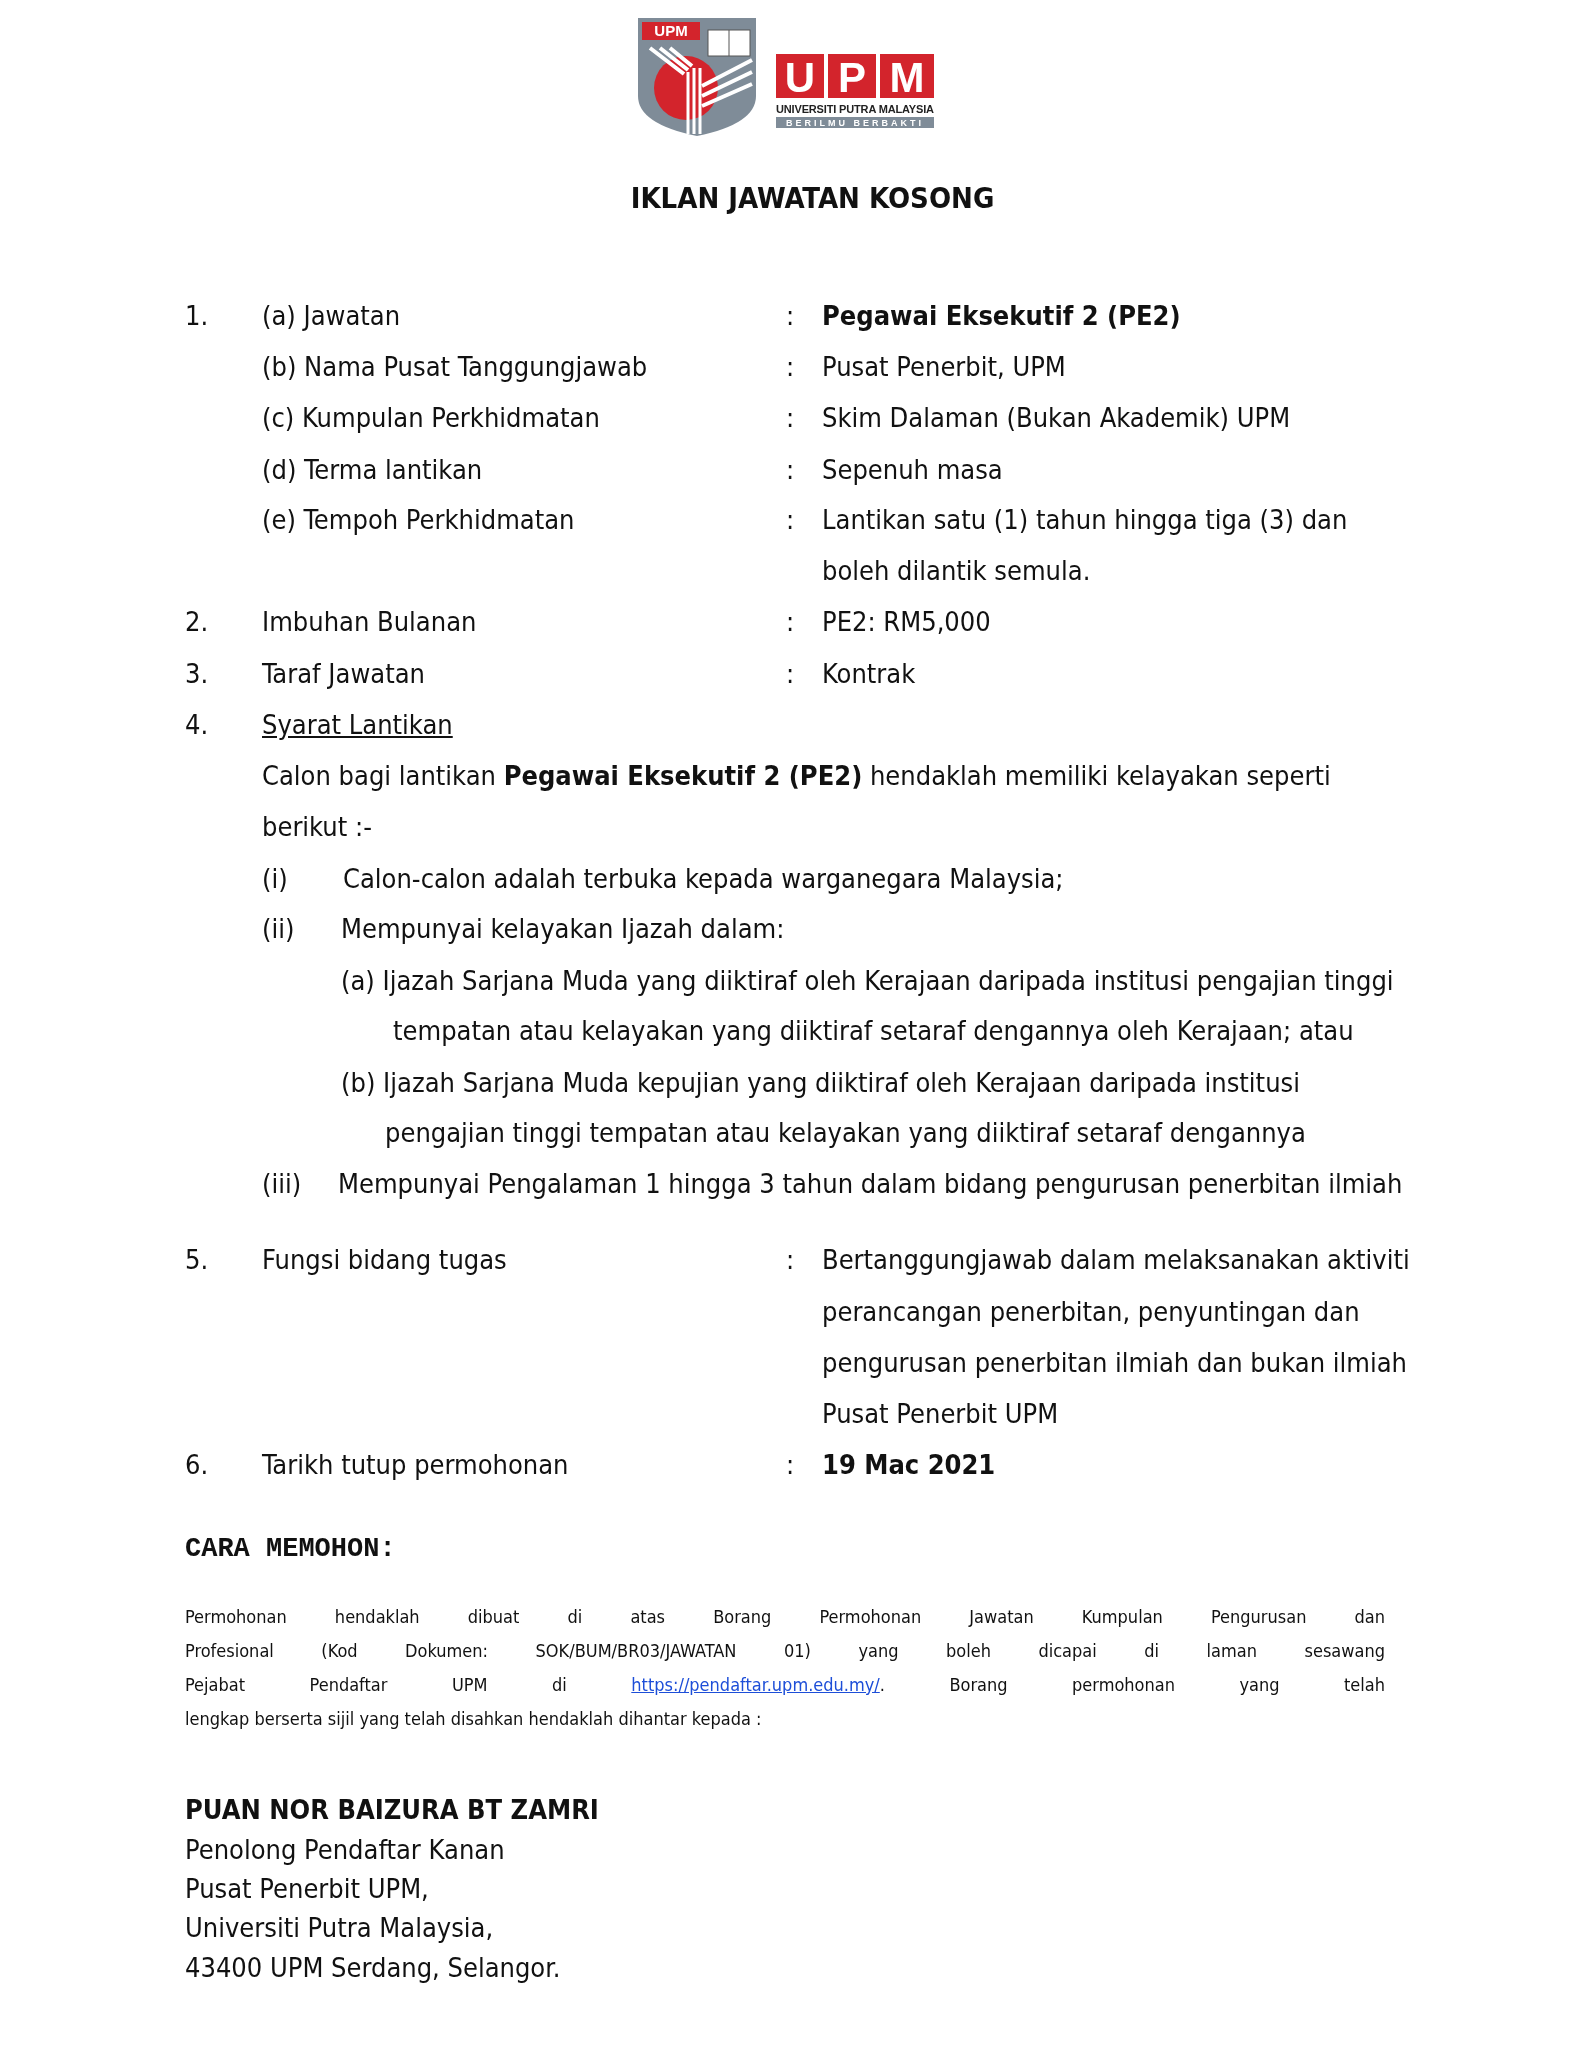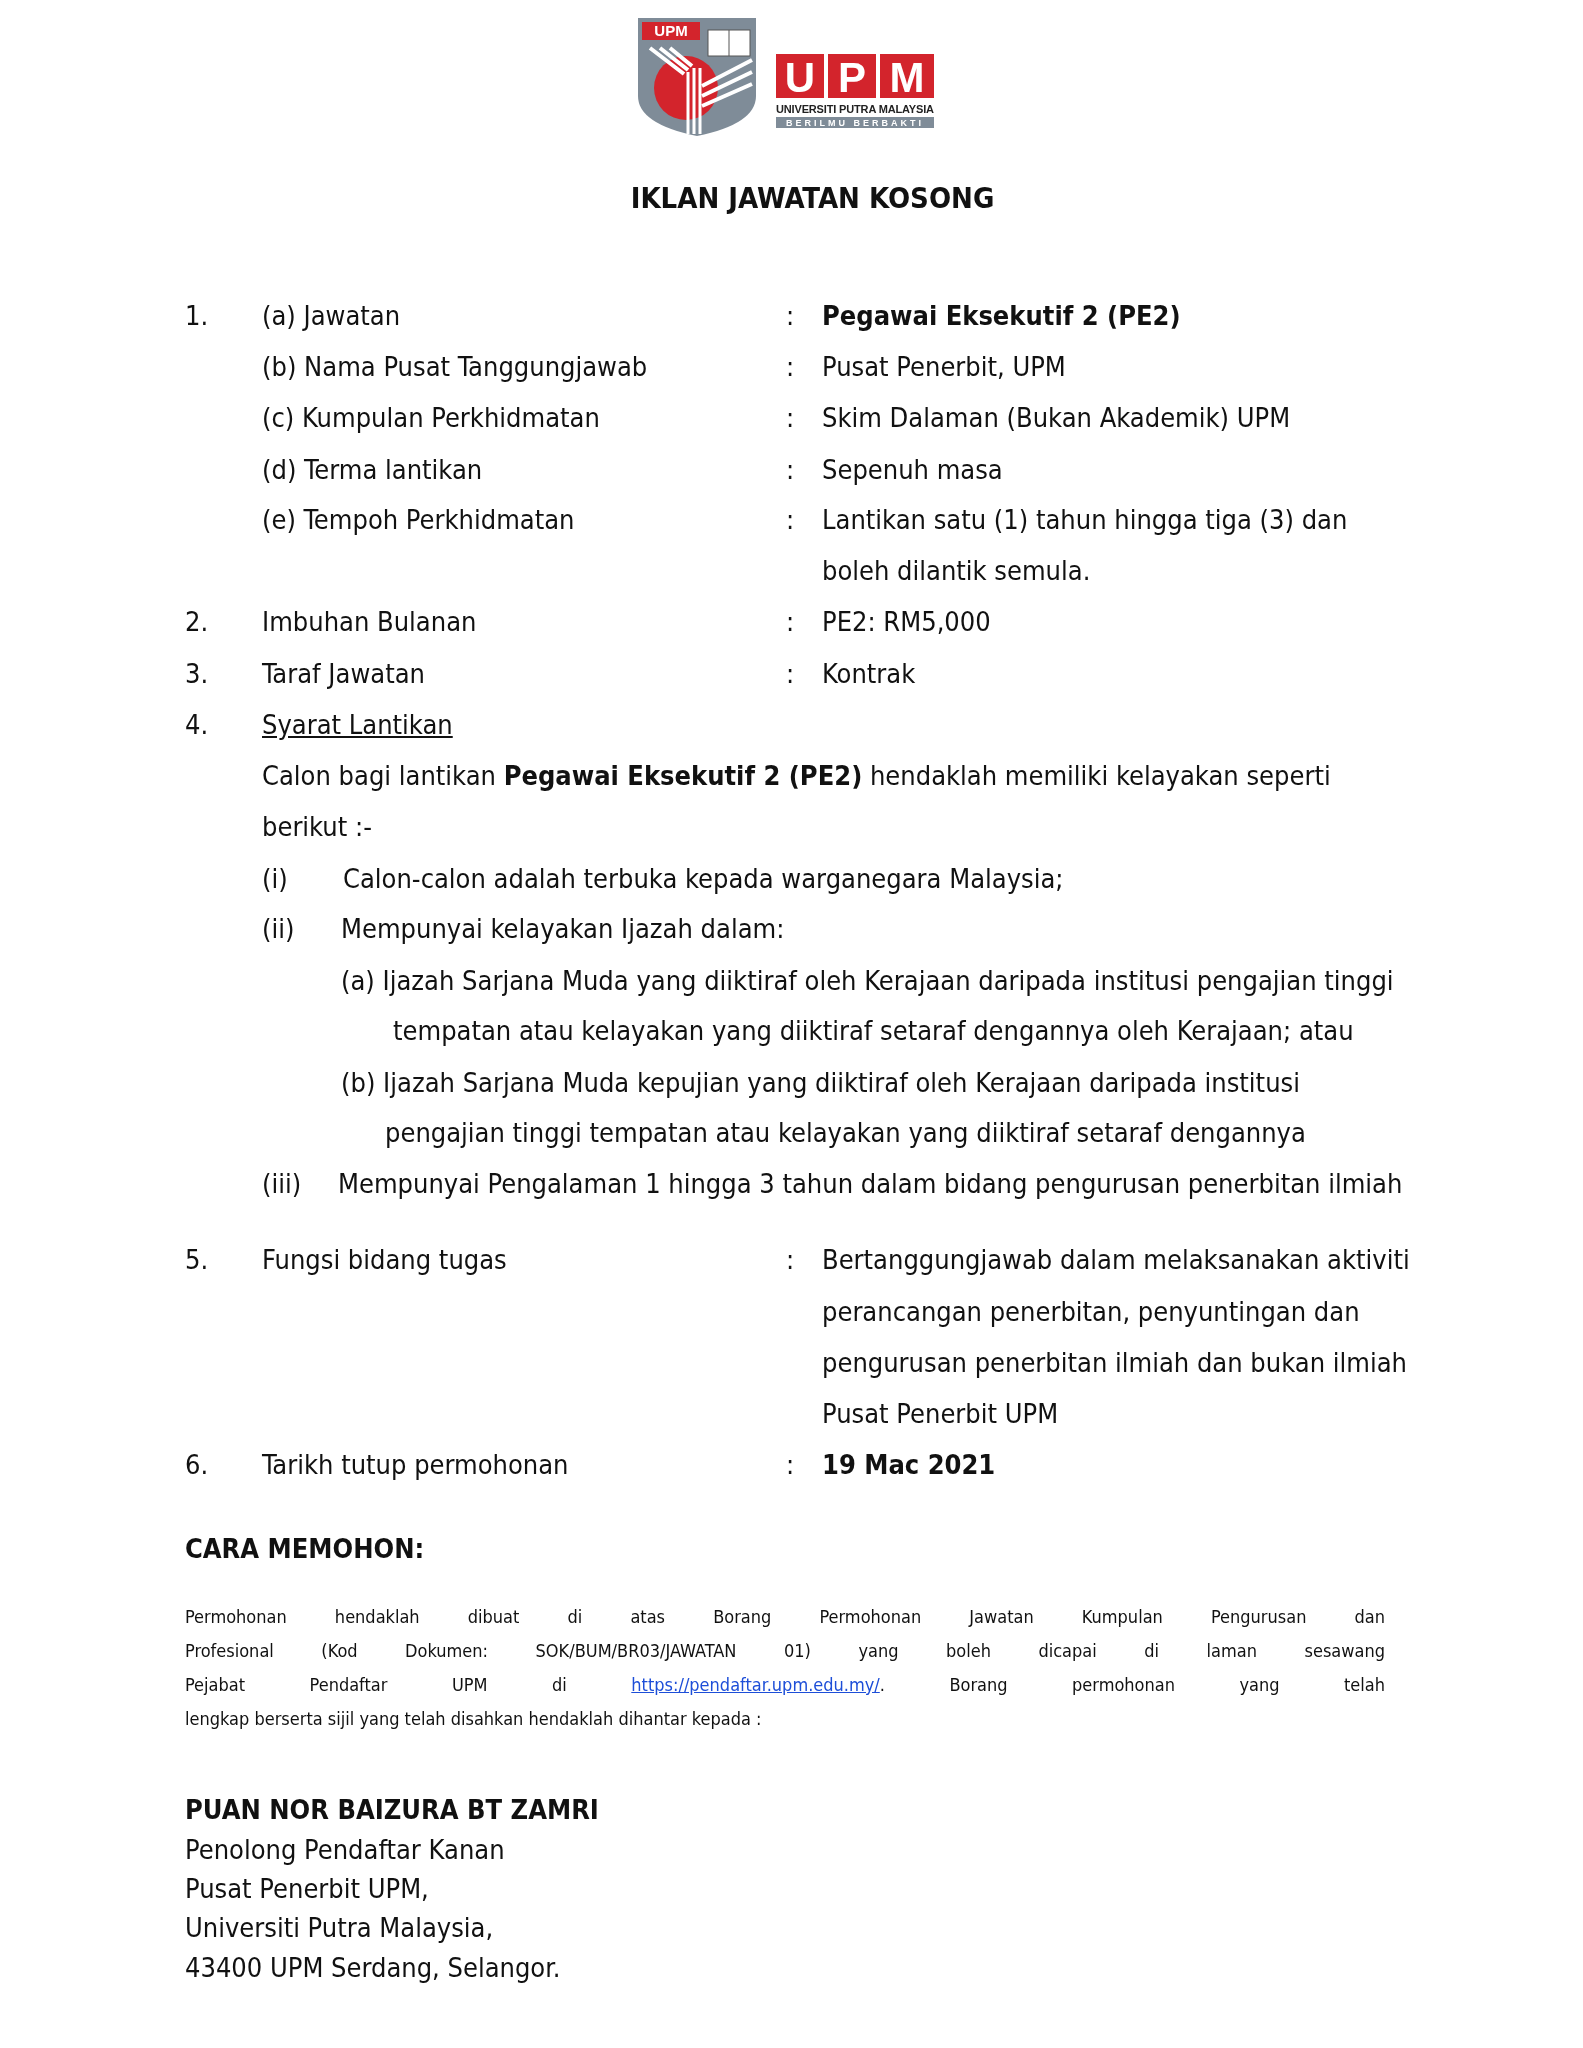--- a/index.html
+++ b/index.html
@@ -100,21 +100,21 @@
 <div class="t" style="left:822px;top:1260px;">Bertanggungjawab dalam melaksanakan aktiviti</div>
 <div class="t" style="left:822px;top:1312px;">perancangan penerbitan, penyuntingan dan</div>
 <div class="t" style="left:822px;top:1363px;">pengurusan penerbitan ilmiah dan bukan ilmiah</div>
 <div class="t" style="left:822px;top:1414px;">Pusat Penerbit UPM</div>
 
 <div class="t" style="left:185px;top:1465px;">6.</div>
 <div class="t" style="left:262px;top:1465px;">Tarikh tutup permohonan</div>
 <div class="t" style="left:786px;top:1465px;">:</div>
 <div class="t b" style="left:822px;top:1465px;">19 Mac 2021</div>
 
-<div class="t b" style="left:185px;top:1549px;">CARA MEMOHON:</div>
+<div class="t b" style="left:185px;top:1549px;font-family:Liberation Mono, monospace;">CARA MEMOHON:</div>
 <div class="para" style="top:1600px;">
   <span class="line jline">Permohonan hendaklah dibuat di atas Borang Permohonan Jawatan Kumpulan Pengurusan dan</span>
   <span class="line jline">Profesional (Kod Dokumen: SOK/BUM/BR03/JAWATAN 01) yang boleh dicapai di laman sesawang</span>
   <span class="line jline"><span>Pejabat Pendaftar UPM di </span><a class="u" style="color:#1d4ed8;">https://pendaftar.upm.edu.my/</a><span>. Borang permohonan yang telah</span></span>
   <span class="line">lengkap berserta sijil yang telah disahkan hendaklah dihantar kepada  :</span>
 </div>
 
 <div class="t b" style="left:185px;top:1810px;">PUAN NOR BAIZURA BT ZAMRI</div>
 <div class="t" style="left:185px;top:1850px;">Penolong Pendaftar Kanan</div>
 <div class="t" style="left:185px;top:1889px;">Pusat Penerbit UPM,</div>

